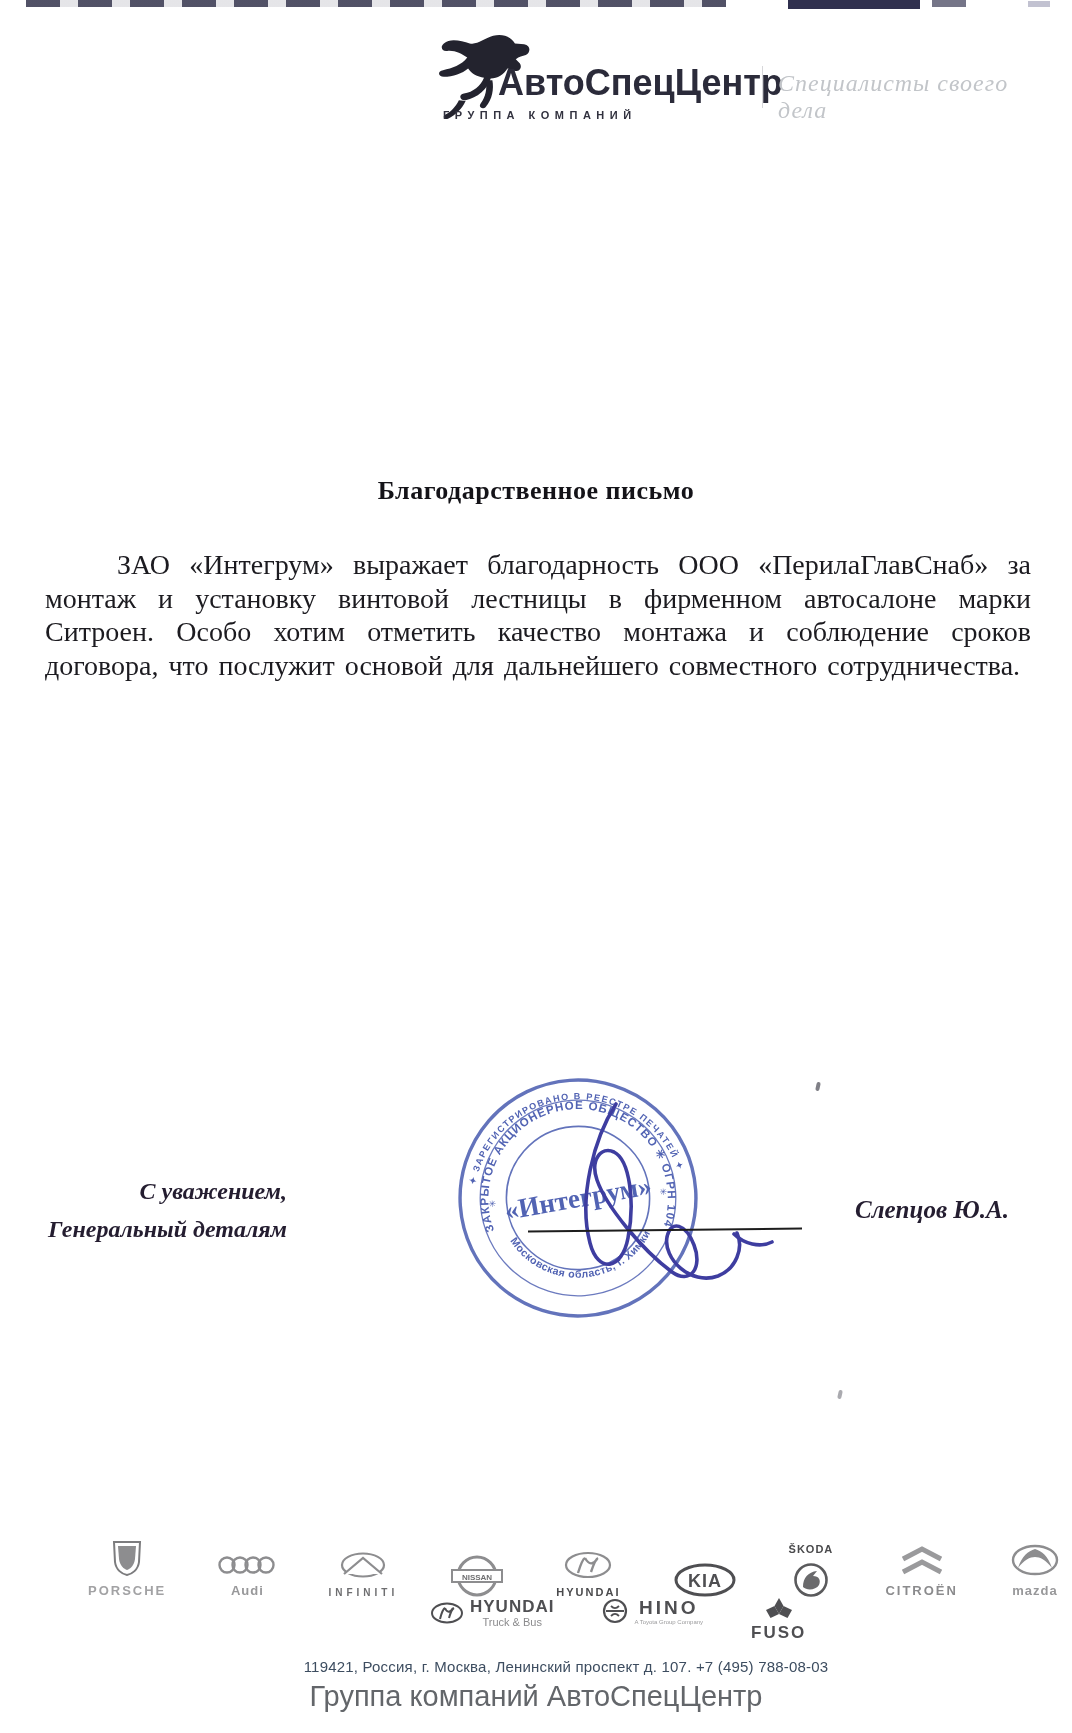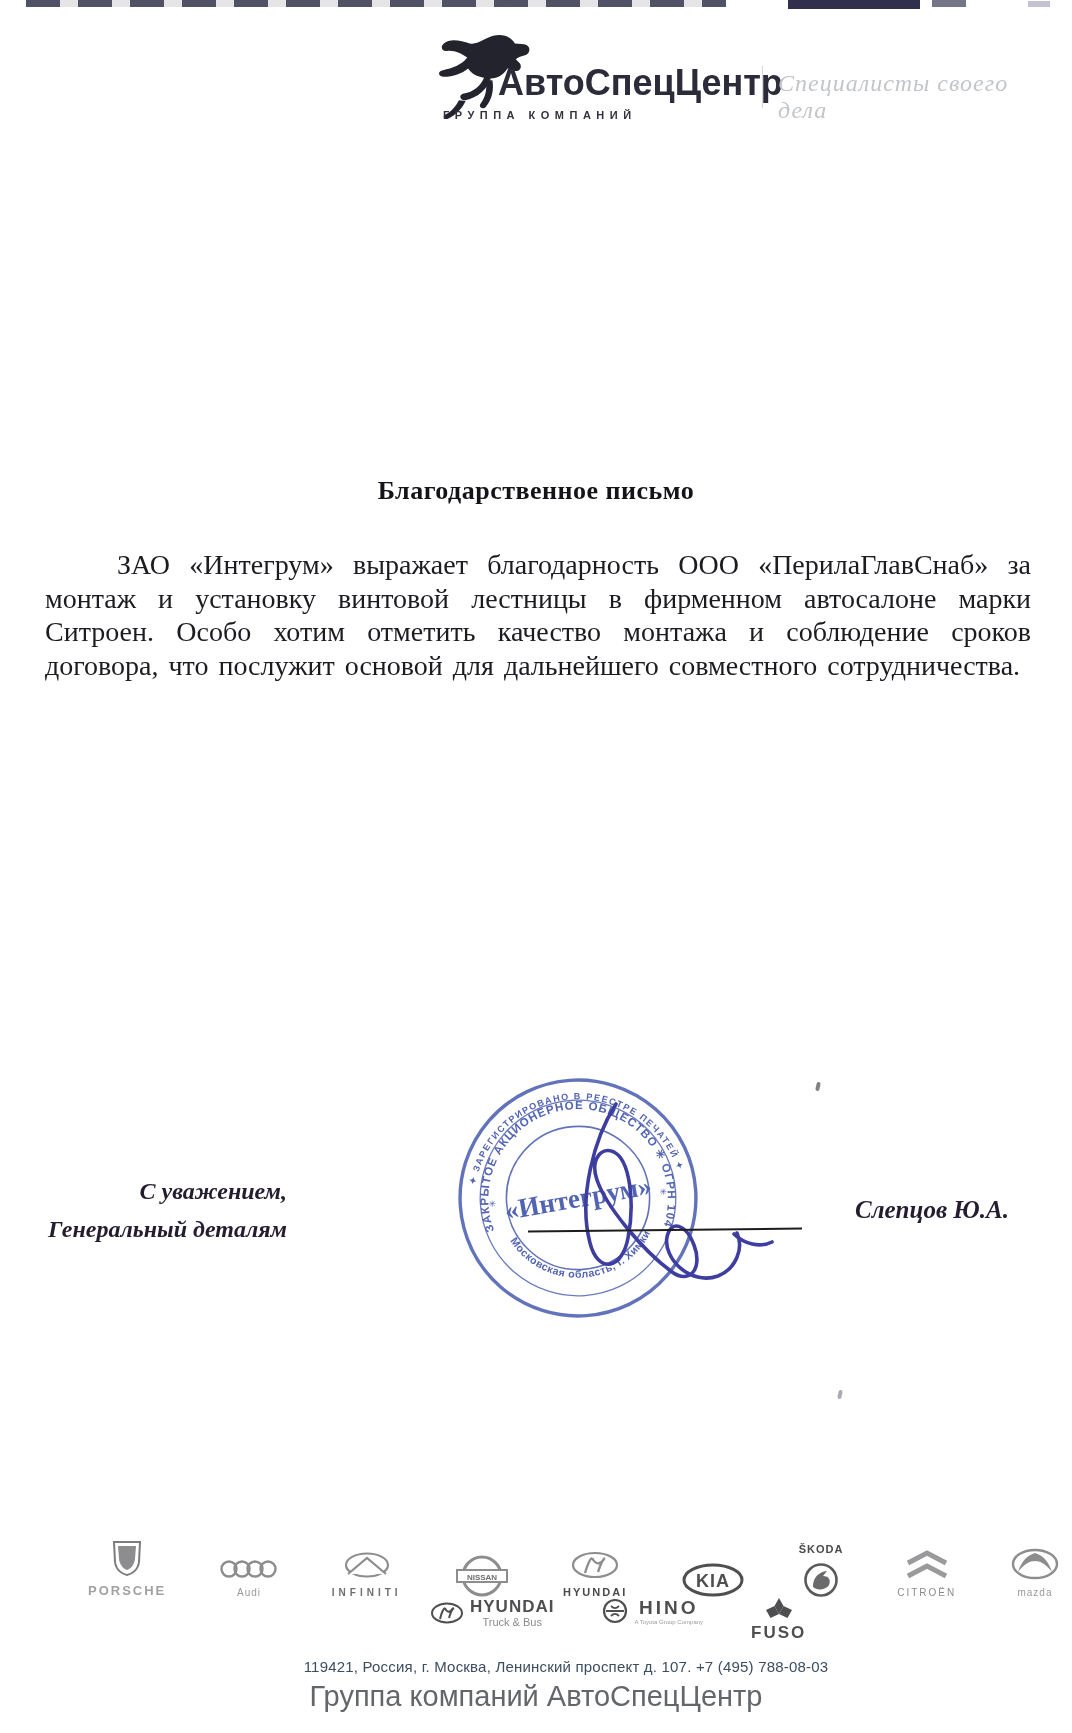--- a/index.html
+++ b/index.html
@@ -61,21 +61,21 @@
     transform:rotate(-4deg); opacity:.92; }
   .sig-svg { position:absolute; left:520px; top:1098px; width:290px; height:245px; }
   .sig-line { position:absolute; left:528px; top:1229px; width:274px; height:2px;
     background:#1d1d1d; transform:rotate(-0.6deg); }
 
   
   .brand-row1 { position:absolute; top:1522px; left:88px; width:972px; height:76px;
     display:flex; justify-content:space-between; align-items:flex-end; }
   .brand { display:flex; flex-direction:column; align-items:center; gap:7px;
     font-family:"Liberation Sans", sans-serif; color:#8e8e90; }
-  .brand .bl { font-size:10px; letter-spacing:1px; color:#98989a; }
+  .brand .bl { font-size:13px; letter-spacing:1px; color:#98989a;font-weight:bold; }
   .brand .bl-spaced { font-size:10px; letter-spacing:4px; color:#6e6e70; font-weight:bold; }
   .brand .bl-outline { font-size:13px; letter-spacing:2px; color:#a2a2a4; font-weight:bold; }
   .brand .bl-dark { font-size:11px; font-weight:bold; color:#4a4a4c; letter-spacing:1px; }
 
   .brand-row2 { position:absolute; top:1597px; left:430px; display:flex; gap:48px; align-items:flex-start;
     font-family:"Liberation Sans", sans-serif; }
   .b2-item { display:flex; align-items:center; gap:6px; color:#58585a; }
   .b2-col { display:flex; flex-direction:column; align-items:center; }
   .b2-label { font-size:17px; font-weight:bold; color:#4f4f52; letter-spacing:1px; }
   .b2-sub { font-size:11px; color:#8b8b8d; margin-top:-1px; }

